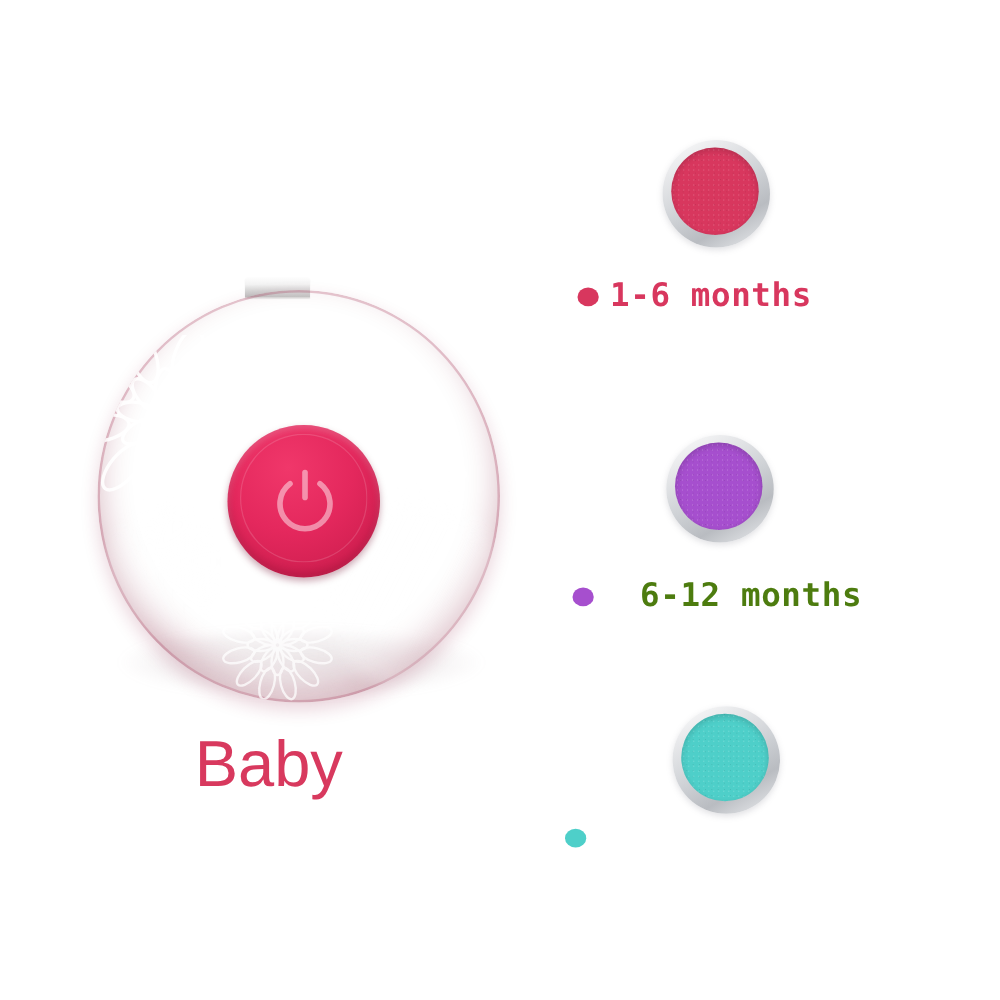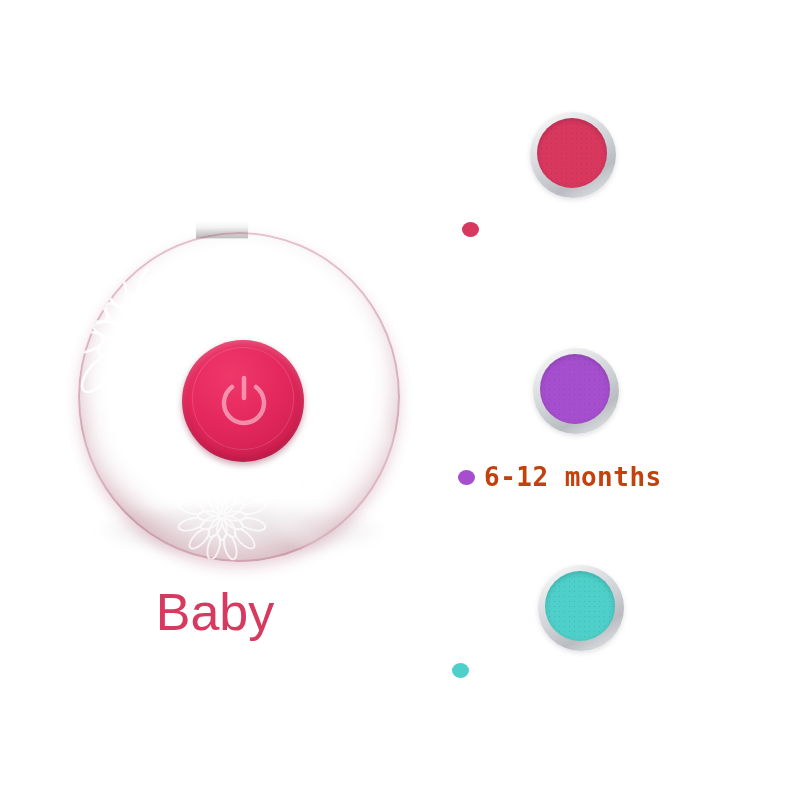--- a/index.html
+++ b/index.html
@@ -380,29 +380,30 @@
 
   <div id="legend-area">
 
     <div class="legend-row">
       <div class="pad-wrap" id="pad0" style="left: 100px; top: 112px;">
         <div class="pad-ring"></div>
         <div class="pad-face" id="padface0" style="background: rgb(216, 55, 94);"></div>
       </div>
       <div class="legend-label" id="lab0" style="left: 32px; top: 222px; color: rgb(216, 55, 94);">
         <span class="legend-dot" id="dot0" style="background: rgb(216, 55, 94);"></span>
+        <span>1-6 months</span>
       </div>
     </div>
 
     <div class="legend-row">
       <div class="pad-wrap" id="pad1" style="left: 103px; top: 348px;">
         <div class="pad-ring"></div>
         <div class="pad-face" id="padface1" style="background: rgb(166, 79, 206);"></div>
       </div>
-      <div class="legend-label" id="lab1" style="left: 28px; top: 462px; color: #c2410c;">
+      <div class="legend-label" id="lab1" style="left: 28px; top: 462px; color: #4d7c0f; gap: 28px;">
         <span class="legend-dot" id="dot1" style="background: rgb(166, 79, 206);"></span>
         <span>6-12 months</span>
       </div>
     </div>
 
     <div class="legend-row">
       <div class="pad-wrap" id="pad2" style="left: 108px; top: 565px;">
         <div class="pad-ring"></div>
         <div class="pad-face" id="padface2" style="background: rgb(78, 207, 201);"></div>
       </div>

